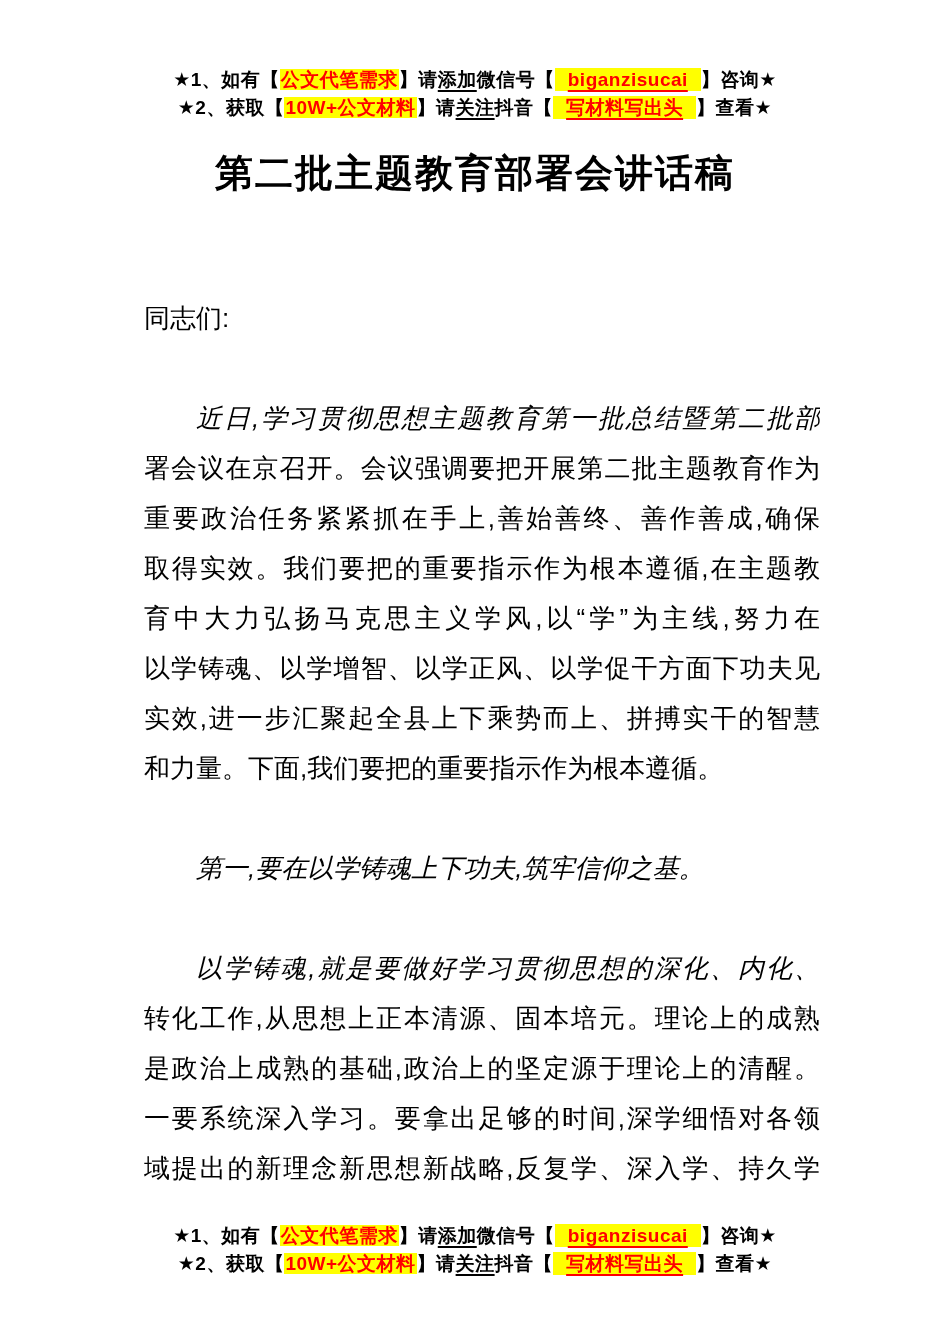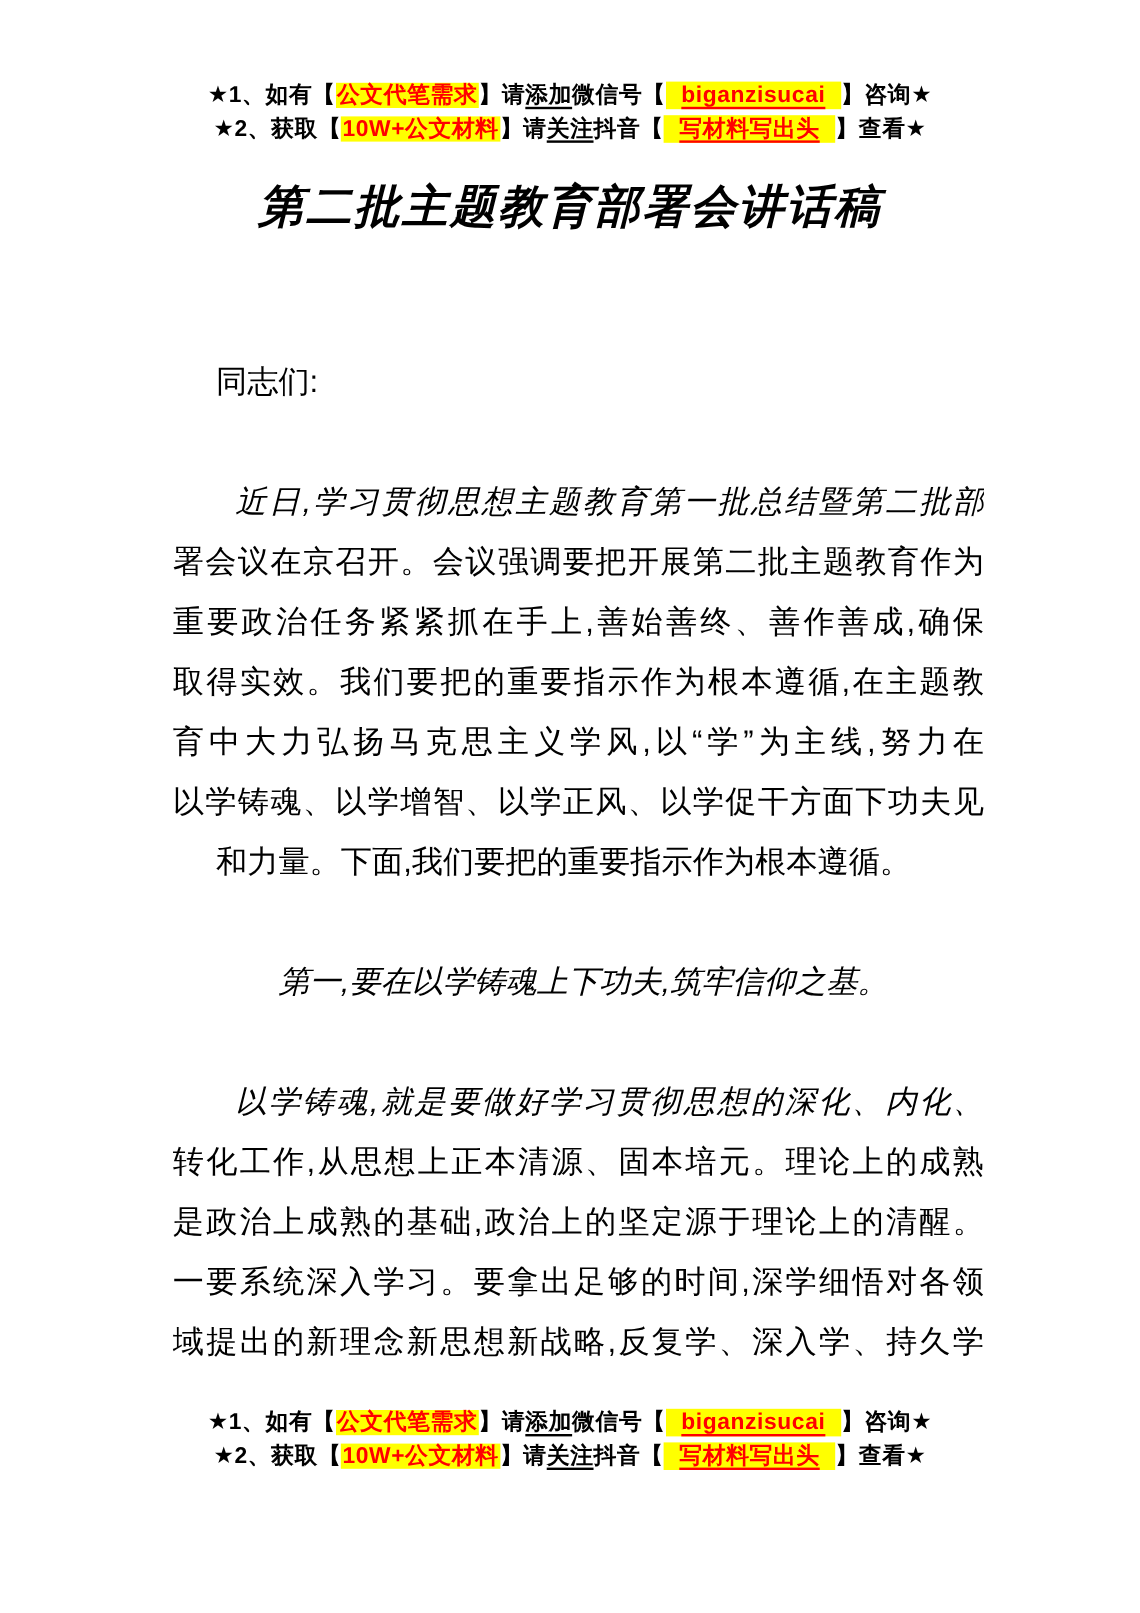--- a/index.html
+++ b/index.html
@@ -52,38 +52,37 @@
   }
   
   .doc-title {
     margin-top: 24px;
     text-align: center;
     font-size: 38px;
     font-weight: 800;
     line-height: 55px;
     letter-spacing: 2px;
     color: var(--ink, #000000);
-    font-style: italic;
   }
   
   .doc-body {
     margin: 92px 130px 0 144px;
     font-size: 26px;
     line-height: 50px;
     color: var(--ink, #000000);
   }
   .para { margin: 0 0 50px 0; }
   .para:last-child { margin-bottom: 0; }
   .line {
     text-align: justify;
     text-align-last: justify;
     text-justify: inter-character;
     overflow: hidden;
   }
-  .line.last { text-align-last: left; margin-left: 36px; }
+  .line.last { text-align-last: left; }
   .para.indent .line:first-child { text-indent: 52px; font-style: italic; }
 </style>
 </head>
 <body>
 
 <div class="page">
 
   <div class="promo-block promo-top">
       <div class="promo-line"><span class="seg-plain">★1、如有【</span><span class="seg-highlight">公文代笔需求</span><span class="seg-plain">】请</span><span class="seg-underline">添加</span><span class="seg-plain">微信号【</span><span class="seg-highlight-underline">biganzisucai</span><span class="seg-plain">】咨询★</span></div>
       <div class="promo-line"><span class="seg-plain">★2、获取【</span><span class="seg-highlight">10W+公文材料</span><span class="seg-plain">】请</span><span class="seg-underline">关注</span><span class="seg-plain">抖音【</span><span class="seg-highlight-underline">写材料写出头</span><span class="seg-plain">】查看★</span></div>
@@ -95,20 +94,21 @@
       <div class="para">
         <div class="line last">同志们:</div>
       </div>
       <div class="para indent">
         <div class="line">近日,学习贯彻思想主题教育第一批总结暨第二批部</div>
         <div class="line">署会议在京召开。会议强调要把开展第二批主题教育作为</div>
         <div class="line">重要政治任务紧紧抓在手上,善始善终、善作善成,确保</div>
         <div class="line">取得实效。我们要把的重要指示作为根本遵循,在主题教</div>
         <div class="line">育中大力弘扬马克思主义学风,以“学”为主线,努力在</div>
         <div class="line">以学铸魂、以学增智、以学正风、以学促干方面下功夫见</div>
+        <div class="line">实效,进一步汇聚起全县上下乘势而上、拼搏实干的智慧</div>
         <div class="line last">和力量。下面,我们要把的重要指示作为根本遵循。</div>
       </div>
       <div class="para indent">
         <div class="line last">第一,要在以学铸魂上下功夫,筑牢信仰之基。</div>
       </div>
       <div class="para indent">
         <div class="line">以学铸魂,就是要做好学习贯彻思想的深化、内化、</div>
         <div class="line">转化工作,从思想上正本清源、固本培元。理论上的成熟</div>
         <div class="line">是政治上成熟的基础,政治上的坚定源于理论上的清醒。</div>
         <div class="line">一要系统深入学习。要拿出足够的时间,深学细悟对各领</div>

